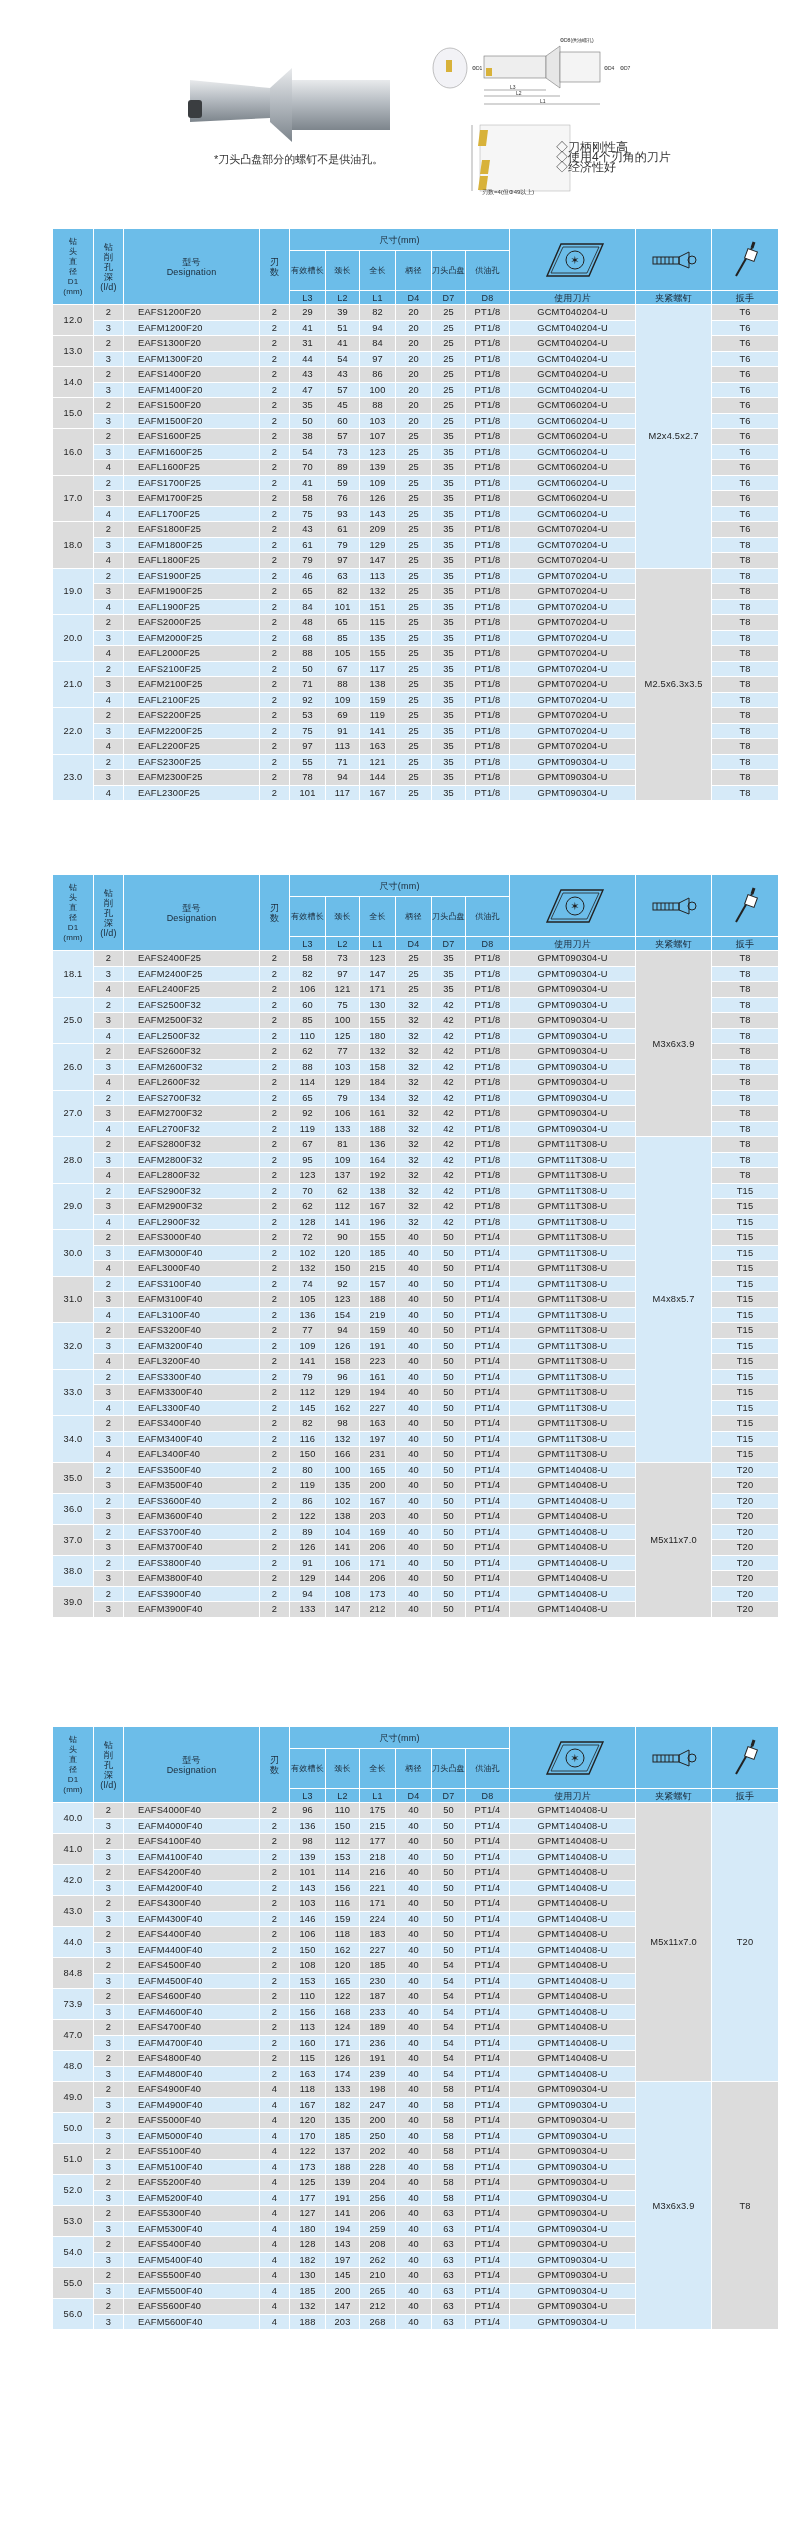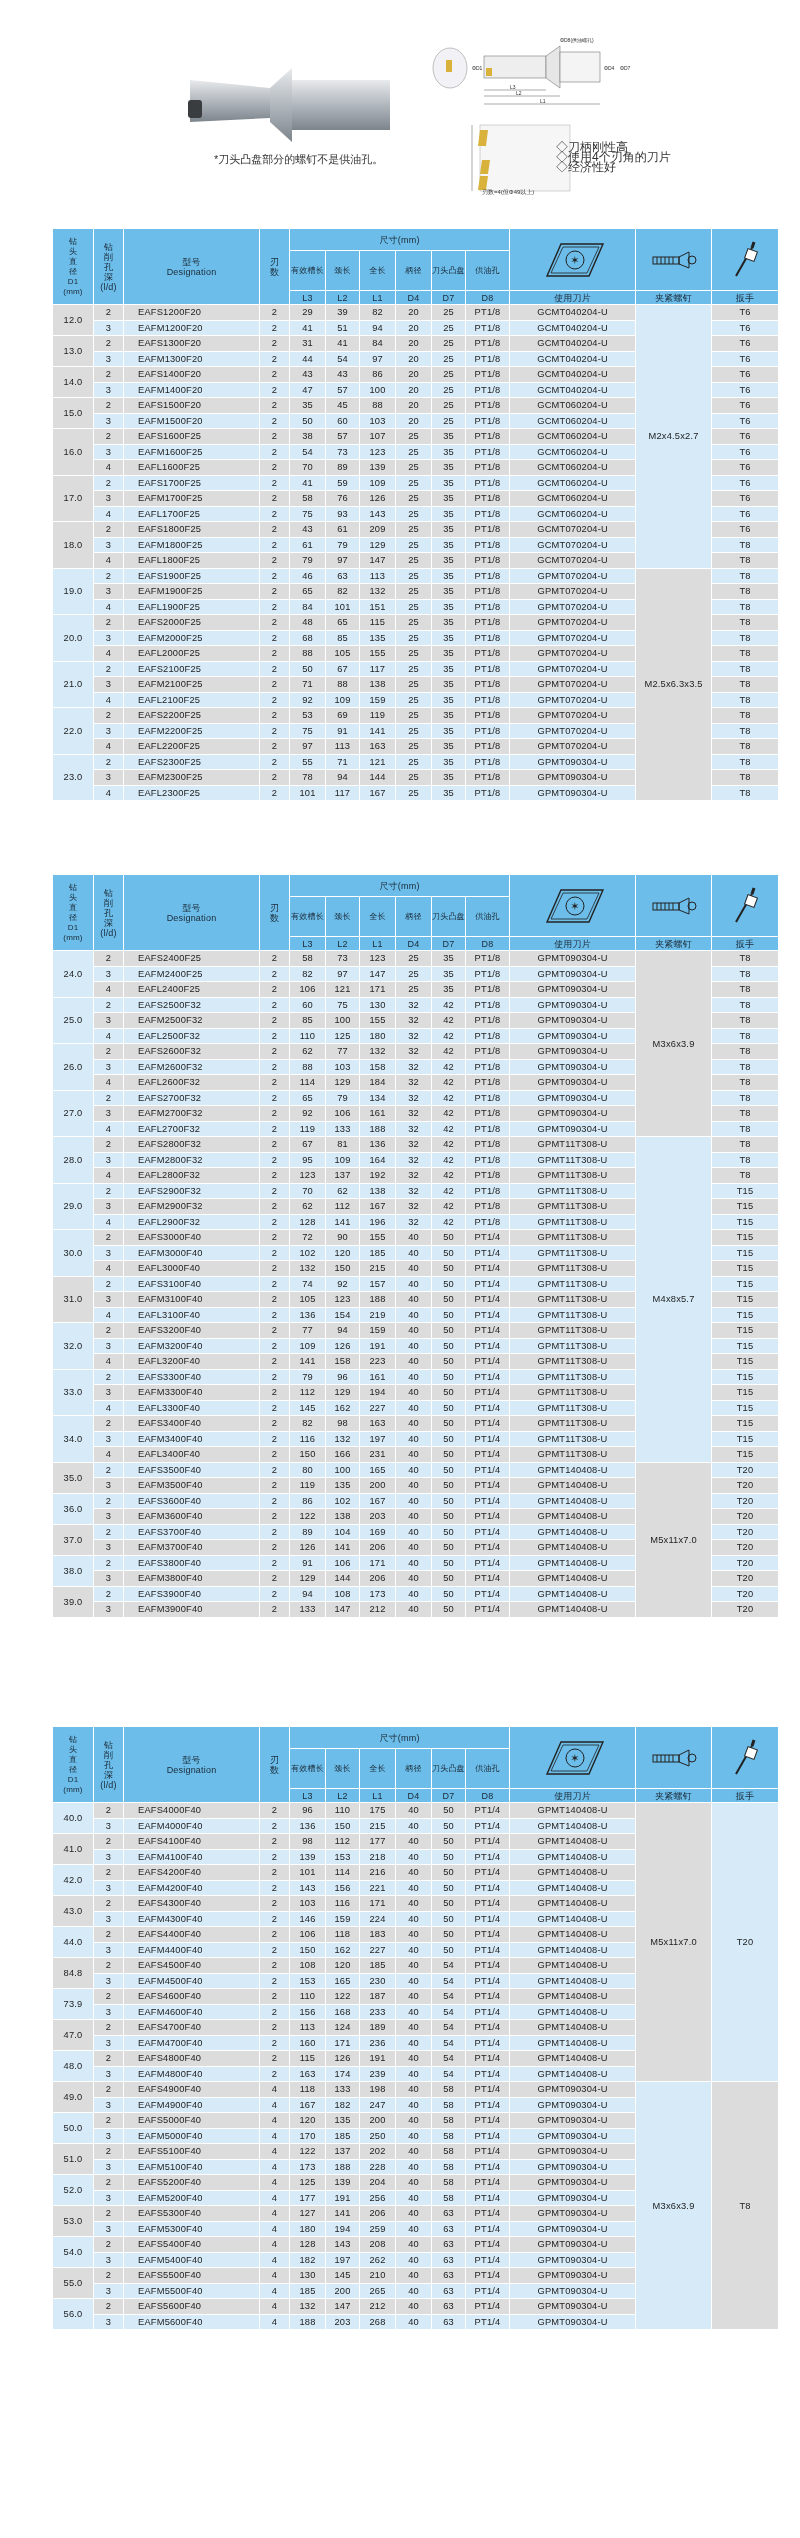--- a/index.html
+++ b/index.html
@@ -651,21 +651,21 @@
       <th>D4</th>
       <th>D7</th>
       <th>D8</th>
       <th>使用刀片</th>
       <th>夹紧螺钉</th>
       <th>扳手</th>
     </tr>
   </thead>
 <tbody>
         <tr>
-          <td class="b" rowspan="3">24.0</td>
+          <td class="b" rowspan="3">18.1</td>
           <td class="g">2</td>
           <td class="g desig">EAFS2400F25</td>
           <td class="g">2</td>
           <td class="g">58</td>
           <td class="g">73</td>
           <td class="g">123</td>
           <td class="g">25</td>
           <td class="g">35</td>
           <td class="g">PT1/8</td>
           <td class="g">GPMT090304-U</td>

